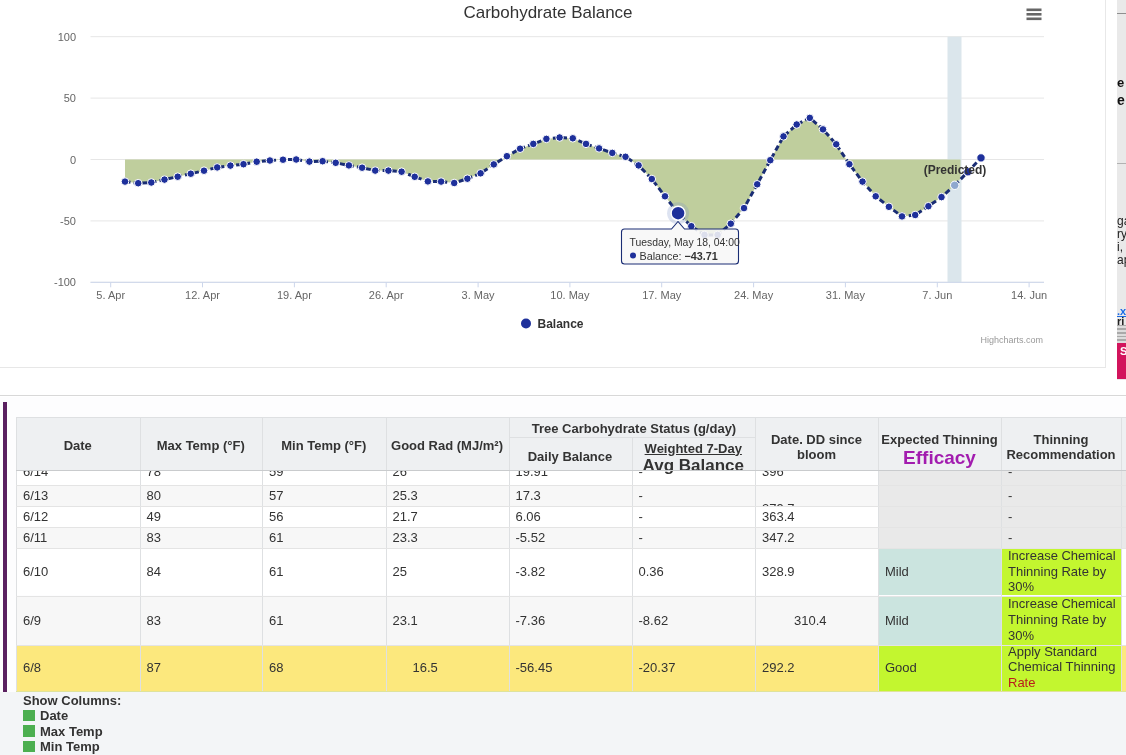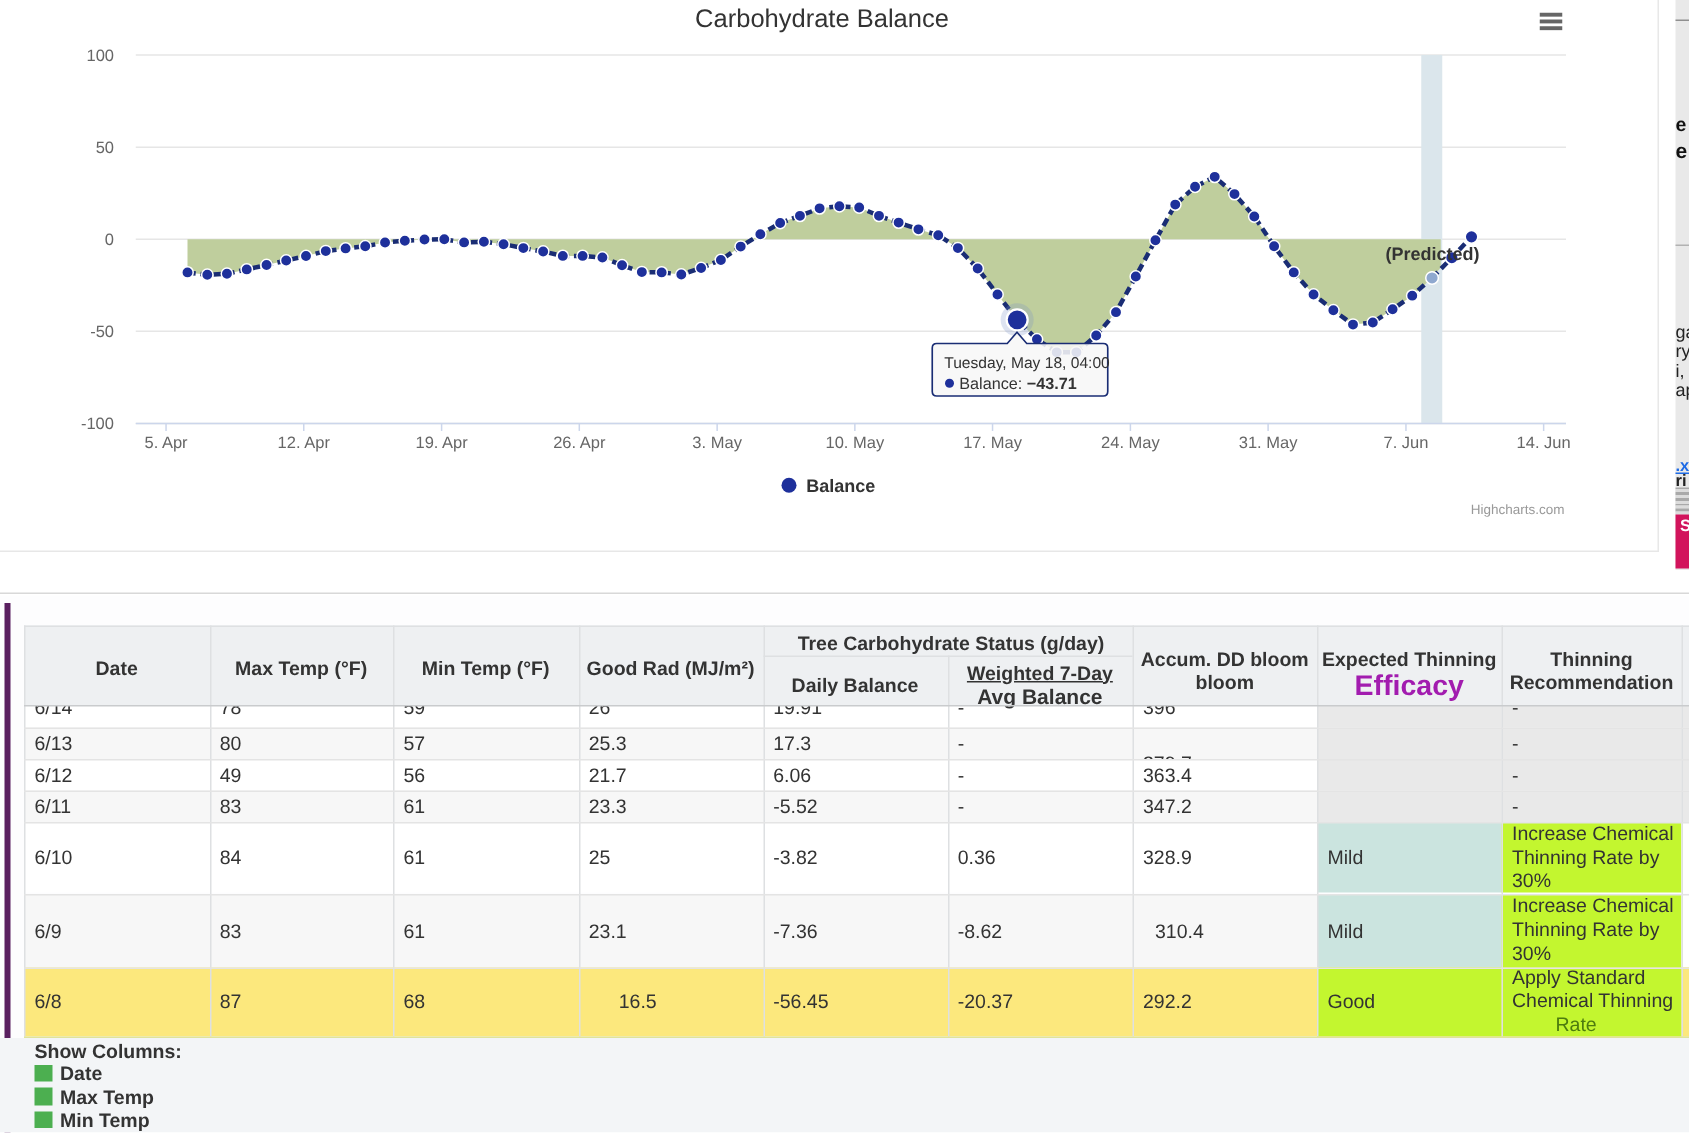--- a/index.html
+++ b/index.html
@@ -227,50 +227,50 @@
 <div style="position:absolute;left:16px;top:595.5px;width:1111px;height:49.5px;background:#f7f7f7;"></div>
 <div style="position:absolute;left:878px;top:595.5px;width:123px;height:49.5px;background:#cbe4df;"></div>
 <div style="position:absolute;left:1001px;top:595.5px;width:120px;height:49.5px;background:#c3f62f;"></div>
 <div style="position:absolute;left:1121px;top:595.5px;width:6px;height:49.5px;background:#ffffff;"></div>
 <div style="position:absolute;left:23px;top:612.75px;font-size:13px;font-weight:normal;color:#333;white-space:nowrap;">6/9</div>
 <div style="position:absolute;left:146.5px;top:612.75px;font-size:13px;font-weight:normal;color:#333;white-space:nowrap;">83</div>
 <div style="position:absolute;left:269px;top:612.75px;font-size:13px;font-weight:normal;color:#333;white-space:nowrap;">61</div>
 <div style="position:absolute;left:392.5px;top:612.75px;font-size:13px;font-weight:normal;color:#333;white-space:nowrap;">23.1</div>
 <div style="position:absolute;left:515.5px;top:612.75px;font-size:13px;font-weight:normal;color:#333;white-space:nowrap;">-7.36</div>
 <div style="position:absolute;left:638.5px;top:612.75px;font-size:13px;font-weight:normal;color:#333;white-space:nowrap;">-8.62</div>
-<div style="position:absolute;left:770px;top:612.75px;font-size:13px;font-weight:normal;color:#333;white-space:nowrap;">310.4</div>
+<div style="position:absolute;left:794px;top:612.75px;font-size:13px;font-weight:normal;color:#333;white-space:nowrap;">310.4</div>
 <div style="position:absolute;left:885px;top:612.75px;font-size:13px;font-weight:normal;color:#333;white-space:nowrap;">Mild</div>
 <div style="position:absolute;left:1008px;top:596.35px;font-size:13px;font-weight:normal;color:#333;white-space:nowrap;">Increase Chemical</div>
 <div style="position:absolute;left:1008px;top:611.95px;font-size:13px;font-weight:normal;color:#333;white-space:nowrap;">Thinning Rate by</div>
 <div style="position:absolute;left:1008px;top:627.5500000000001px;font-size:13px;font-weight:normal;color:#333;white-space:nowrap;">30%</div>
 <div style="position:absolute;left:16px;top:645px;width:1111px;height:45.5px;background:#fce87d;"></div>
 <div style="position:absolute;left:878px;top:645px;width:123px;height:45.5px;background:#c3f62f;"></div>
 <div style="position:absolute;left:1001px;top:645px;width:120px;height:45.5px;background:#c3f62f;"></div>
 <div style="position:absolute;left:1121px;top:645px;width:6px;height:45.5px;background:#fce87d;"></div>
 <div style="position:absolute;left:23px;top:660.25px;font-size:13px;font-weight:normal;color:#333;white-space:nowrap;">6/8</div>
 <div style="position:absolute;left:146.5px;top:660.25px;font-size:13px;font-weight:normal;color:#333;white-space:nowrap;">87</div>
 <div style="position:absolute;left:269px;top:660.25px;font-size:13px;font-weight:normal;color:#333;white-space:nowrap;">68</div>
 <div style="position:absolute;left:392.5px;top:660.25px;font-size:13px;font-weight:normal;color:#333;white-space:nowrap;margin-left:20px;">16.5</div>
 <div style="position:absolute;left:515.5px;top:660.25px;font-size:13px;font-weight:normal;color:#333;white-space:nowrap;">-56.45</div>
 <div style="position:absolute;left:638.5px;top:660.25px;font-size:13px;font-weight:normal;color:#333;white-space:nowrap;">-20.37</div>
 <div style="position:absolute;left:762px;top:660.25px;font-size:13px;font-weight:normal;color:#333;white-space:nowrap;">292.2</div>
 <div style="position:absolute;left:885px;top:660.25px;font-size:13px;font-weight:normal;color:#333;white-space:nowrap;">Good</div>
 <div style="position:absolute;left:1008px;top:643.85px;font-size:13px;font-weight:normal;color:#333;white-space:nowrap;">Apply Standard</div>
 <div style="position:absolute;left:1008px;top:659.45px;font-size:13px;font-weight:normal;color:#333;white-space:nowrap;">Chemical Thinning</div>
-<div style="position:absolute;left:1008px;top:675.0500000000001px;font-size:13px;font-weight:normal;color:#4d7c0f;white-space:nowrap;margin-left:29px;">Rate</div>
+<div style="position:absolute;left:1008px;top:675.0500000000001px;font-size:13px;font-weight:normal;color:#b91c1c;white-space:nowrap;">Rate</div>
 <div style="position:absolute;left:16px;top:417px;width:1111px;height:52.5px;background:#eef0f2;"></div>
 <div style="position:absolute;left:-22.25px;top:437.5px;width:200px;text-align:center;font-size:13px;font-weight:bold;color:#333;white-space:nowrap;">Date</div>
 <div style="position:absolute;left:100.75px;top:437.5px;width:200px;text-align:center;font-size:13px;font-weight:bold;color:#333;white-space:nowrap;">Max Temp (°F)</div>
 <div style="position:absolute;left:223.75px;top:437.5px;width:200px;text-align:center;font-size:13px;font-weight:bold;color:#333;white-space:nowrap;">Min Temp (°F)</div>
 <div style="position:absolute;left:347.0px;top:437.5px;width:200px;text-align:center;font-size:13px;font-weight:bold;color:#333;white-space:nowrap;">Good Rad (MJ/m²)</div>
 <div style="position:absolute;left:531.75px;top:420.5px;width:200px;text-align:center;font-size:13px;font-weight:bold;color:#333;white-space:nowrap;">Tree Carbohydrate Status (g/day)</div>
 <div style="position:absolute;left:470.0px;top:448.5px;width:200px;text-align:center;font-size:13px;font-weight:bold;color:#333;white-space:nowrap;">Daily Balance</div>
 <div style="position:absolute;left:593.25px;top:440.5px;width:200px;text-align:center;font-size:13px;font-weight:bold;color:#333;white-space:nowrap;text-decoration:underline;">Weighted 7-Day</div>
-<div style="position:absolute;left:593.25px;top:455.5px;width:200px;text-align:center;font-size:14px;font-weight:bold;color:#333;white-space:nowrap;">Avg Balance</div>
-<div style="position:absolute;left:716.5px;top:431.5px;width:200px;text-align:center;font-size:13px;font-weight:bold;color:#333;white-space:nowrap;">Accum. DD bloom</div>
+<div style="position:absolute;left:593.25px;top:455.5px;width:200px;text-align:center;font-size:17px;font-weight:bold;color:#333;white-space:nowrap;">Avg Balance</div>
+<div style="position:absolute;left:716.5px;top:431.5px;width:200px;text-align:center;font-size:13px;font-weight:bold;color:#333;white-space:nowrap;">Date. DD since</div>
 <div style="position:absolute;left:716.5px;top:446.5px;width:200px;text-align:center;font-size:13px;font-weight:bold;color:#333;white-space:nowrap;">bloom</div>
 <div style="position:absolute;left:839.5px;top:431.5px;width:200px;text-align:center;font-size:13px;font-weight:bold;color:#333;white-space:nowrap;">Expected Thinning</div>
 <div style="position:absolute;left:839.5px;top:447px;width:200px;text-align:center;font-size:19px;font-weight:bold;color:#a21caf;white-space:nowrap;">Efficacy</div>
 <div style="position:absolute;left:961.0px;top:431.5px;width:200px;text-align:center;font-size:13px;font-weight:bold;color:#333;white-space:nowrap;">Thinning</div>
 <div style="position:absolute;left:961.0px;top:446.5px;width:200px;text-align:center;font-size:13px;font-weight:bold;color:#333;white-space:nowrap;">Recommendation</div>
 <div style="position:absolute;left:16px;top:417px;width:1px;height:273.5px;background:#dee0e2"></div>
 <div style="position:absolute;left:139.5px;top:417px;width:1px;height:273.5px;background:#dee0e2"></div>
 <div style="position:absolute;left:262px;top:417px;width:1px;height:273.5px;background:#dee0e2"></div>
 <div style="position:absolute;left:385.5px;top:417px;width:1px;height:273.5px;background:#dee0e2"></div>
 <div style="position:absolute;left:508.5px;top:417px;width:1px;height:273.5px;background:#dee0e2"></div>

